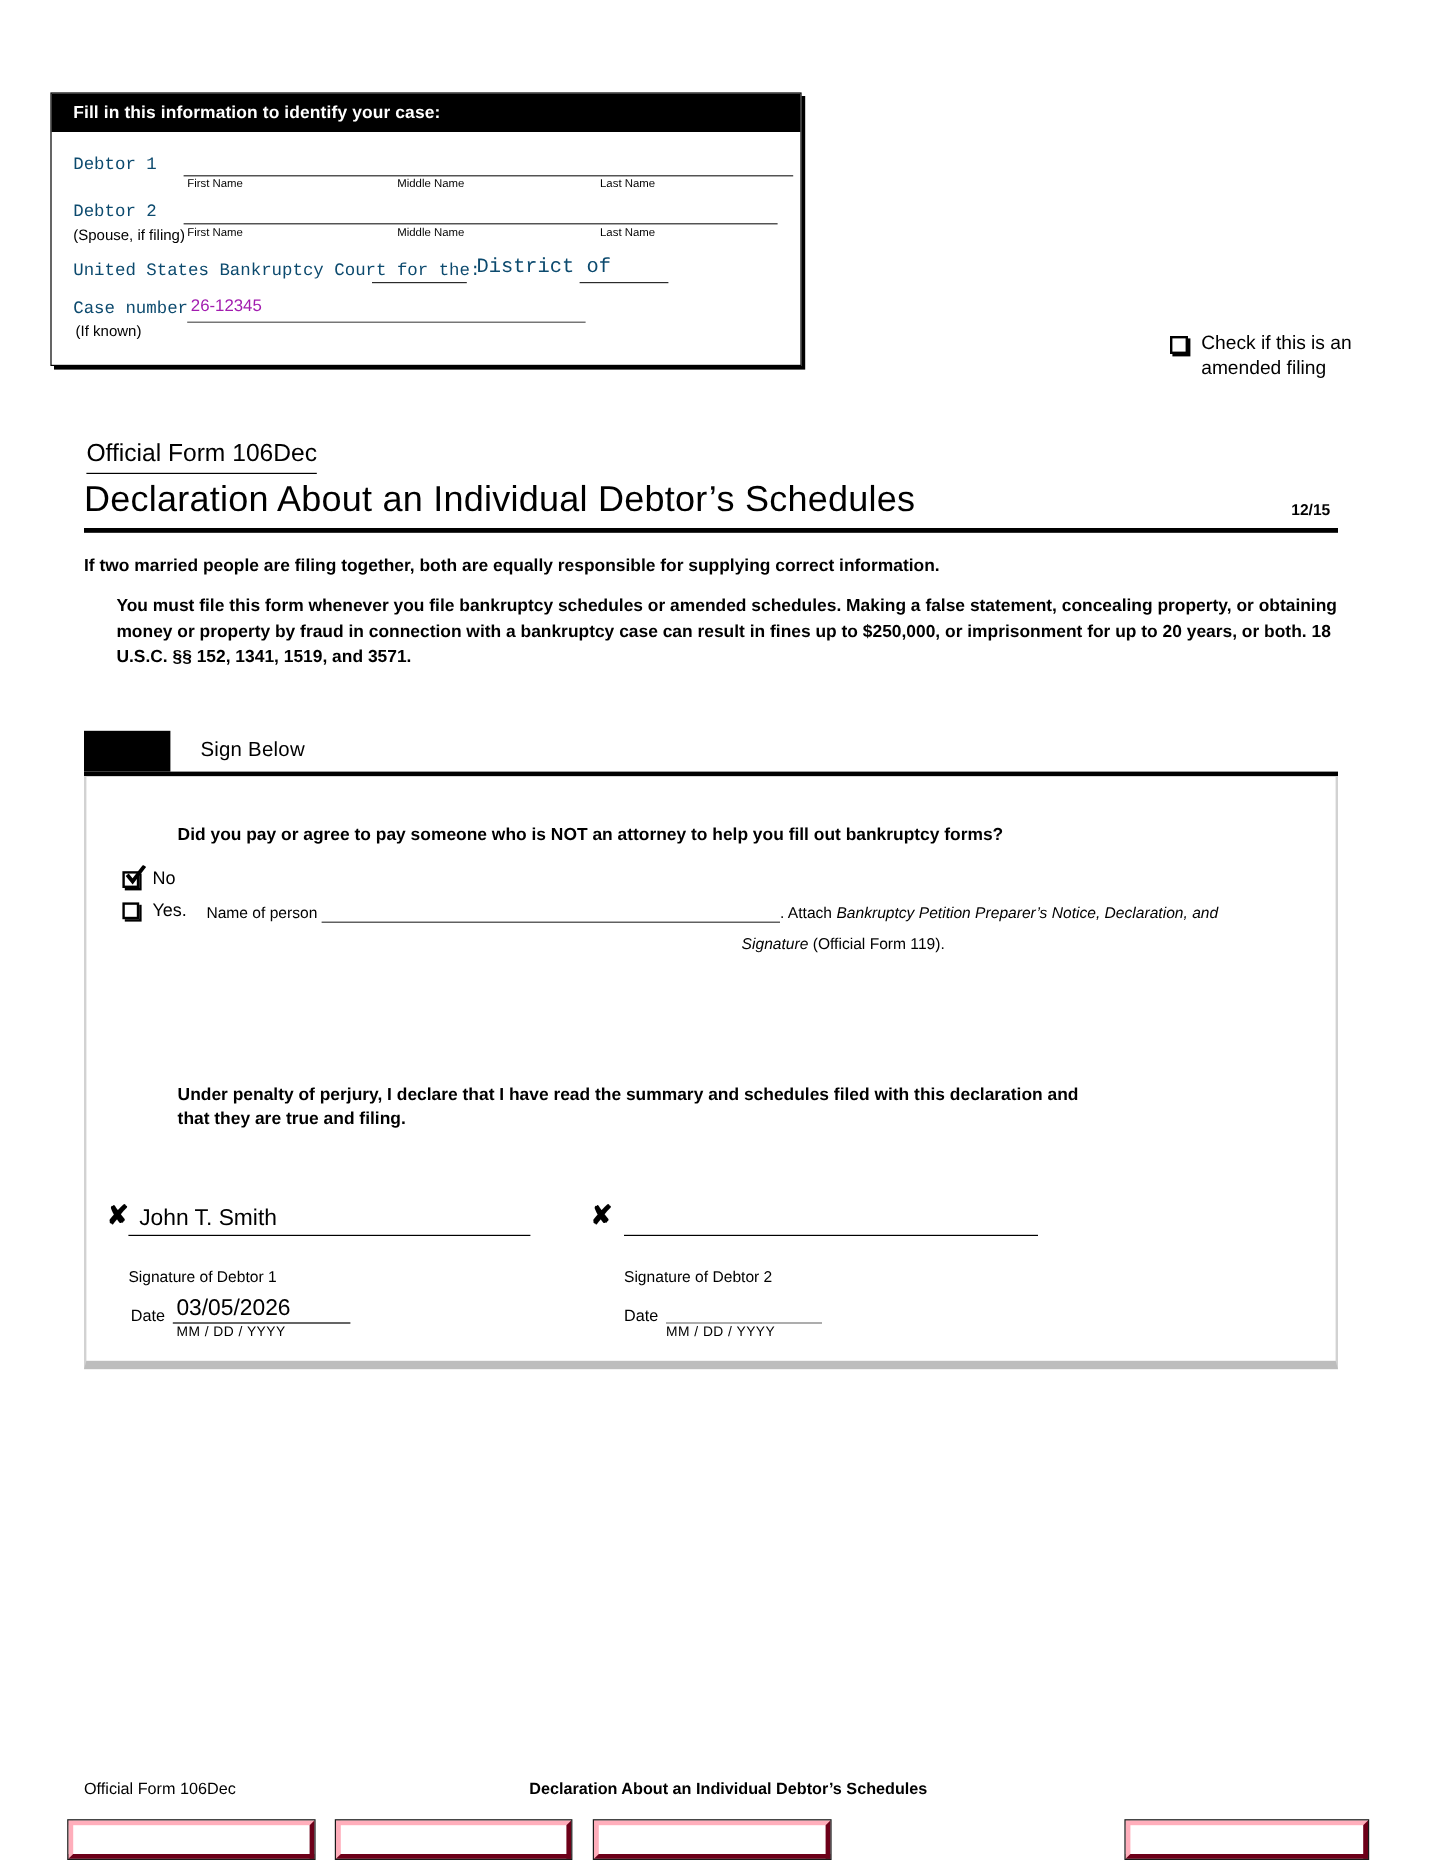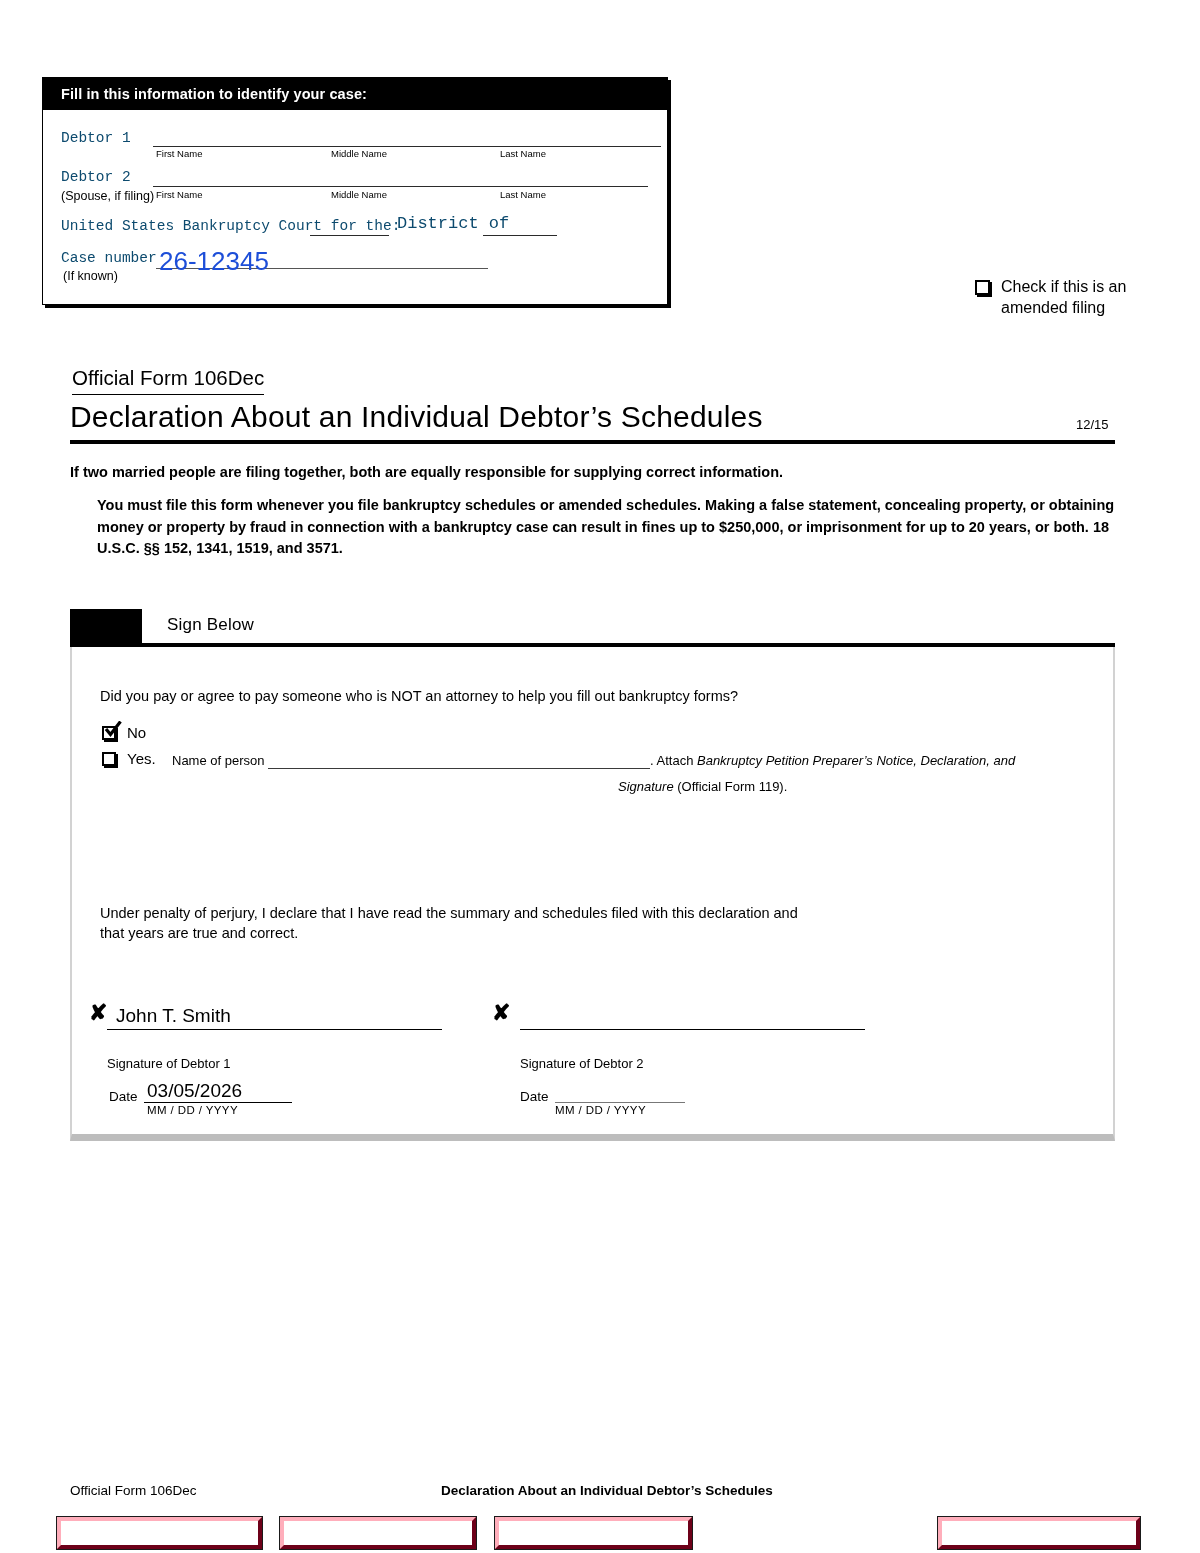--- a/index.html
+++ b/index.html
@@ -62,22 +62,22 @@
   .cb-rule {
     position: absolute;
     height: 0;
     border-bottom: 1px solid #2b2b2b;
   }
   .cb-rule.dotted {
     border-bottom: 1px solid #555;
   }
   .cb-value {
     position: absolute;
-    font-size: 26px;
-    color: #1d4ed8;
+    font-size: 14px;
+    color: #a21caf;
     white-space: nowrap;
   }
 
   
   #amended-wrap {
     position: absolute;
     left: 968px;
     top: 276px;
     width: 185px;
   }
@@ -119,21 +119,21 @@
     font-size: 30px;
     font-weight: 500;
     letter-spacing: 0.2px;
     white-space: nowrap;
   }
   #form-rev {
     position: absolute;
     left: 1076px;
     top: 417px;
     font-size: 13px;
-    font-weight: normal;
+    font-weight: bold;
   }
   #title-rule {
     position: absolute;
     left: 70px;
     top: 440px;
     width: 1045px;
     height: 4px;
     background: #000;
   }
 
@@ -198,22 +198,23 @@
     background: #fff;
     border-left: 2px solid #d2d2d2;
     border-right: 2px solid #d2d2d2;
     border-bottom: 7px solid #bdbdbd;
     box-sizing: border-box;
   }
 
   .q-text {
     position: absolute;
     font-size: 14.5px;
-    font-weight: normal;
+    font-weight: bold;
     line-height: 19px;
+    margin-left: 48px;
   }
   .chk {
     position: absolute;
     width: 14px;
     height: 14px;
     border: 2px solid #000;
     box-shadow: 2px 2px 0 0 #000;
     box-sizing: border-box;
     background: #fff;
   }
@@ -382,21 +383,21 @@
     <div class="small-label" style="left:196px; top:102px; font-size:15px;"></div>
 
     <div class="small-label" style="left:578px; top:106px; white-space:nowrap;">
       <span>. Attach </span><span class="ital">Bankruptcy Petition Preparer’s Notice, Declaration, and</span>
     </div>
     <div class="small-label" style="left:546px; top:132px; white-space:nowrap;">
       <span class="ital">Signature</span><span> (Official Form 119).</span>
     </div>
 
     <div class="q-text" style="left:28px; top:257px; width:900px;">Under penalty of perjury, I declare that I have read the summary and schedules filed with this declaration and</div>
-    <div class="q-text" style="left:28px; top:277px; width:900px;">that years are true and correct.</div>
+    <div class="q-text" style="left:28px; top:277px; width:900px;">that they are true and filing.</div>
 
     <div class="sig-x" style="left:17px; top:355px;">✘</div>
     <div class="sig-rule" style="left:35px; top:382px; width:335px;"></div>
     <div class="sig-value" style="left:44px; top:358px;">John T. Smith</div>
     <div class="sig-caption" style="left:35px; top:389px;">Signature of Debtor 1</div>
 
     <div class="sig-x" style="left:420px; top:355px;">✘</div>
     <div class="sig-rule" style="left:448px; top:382px; width:345px;"></div>
     <div class="sig-value" style="left:457px; top:358px;"></div>
     <div class="sig-caption" style="left:448px; top:389px;">Signature of Debtor 2</div>

